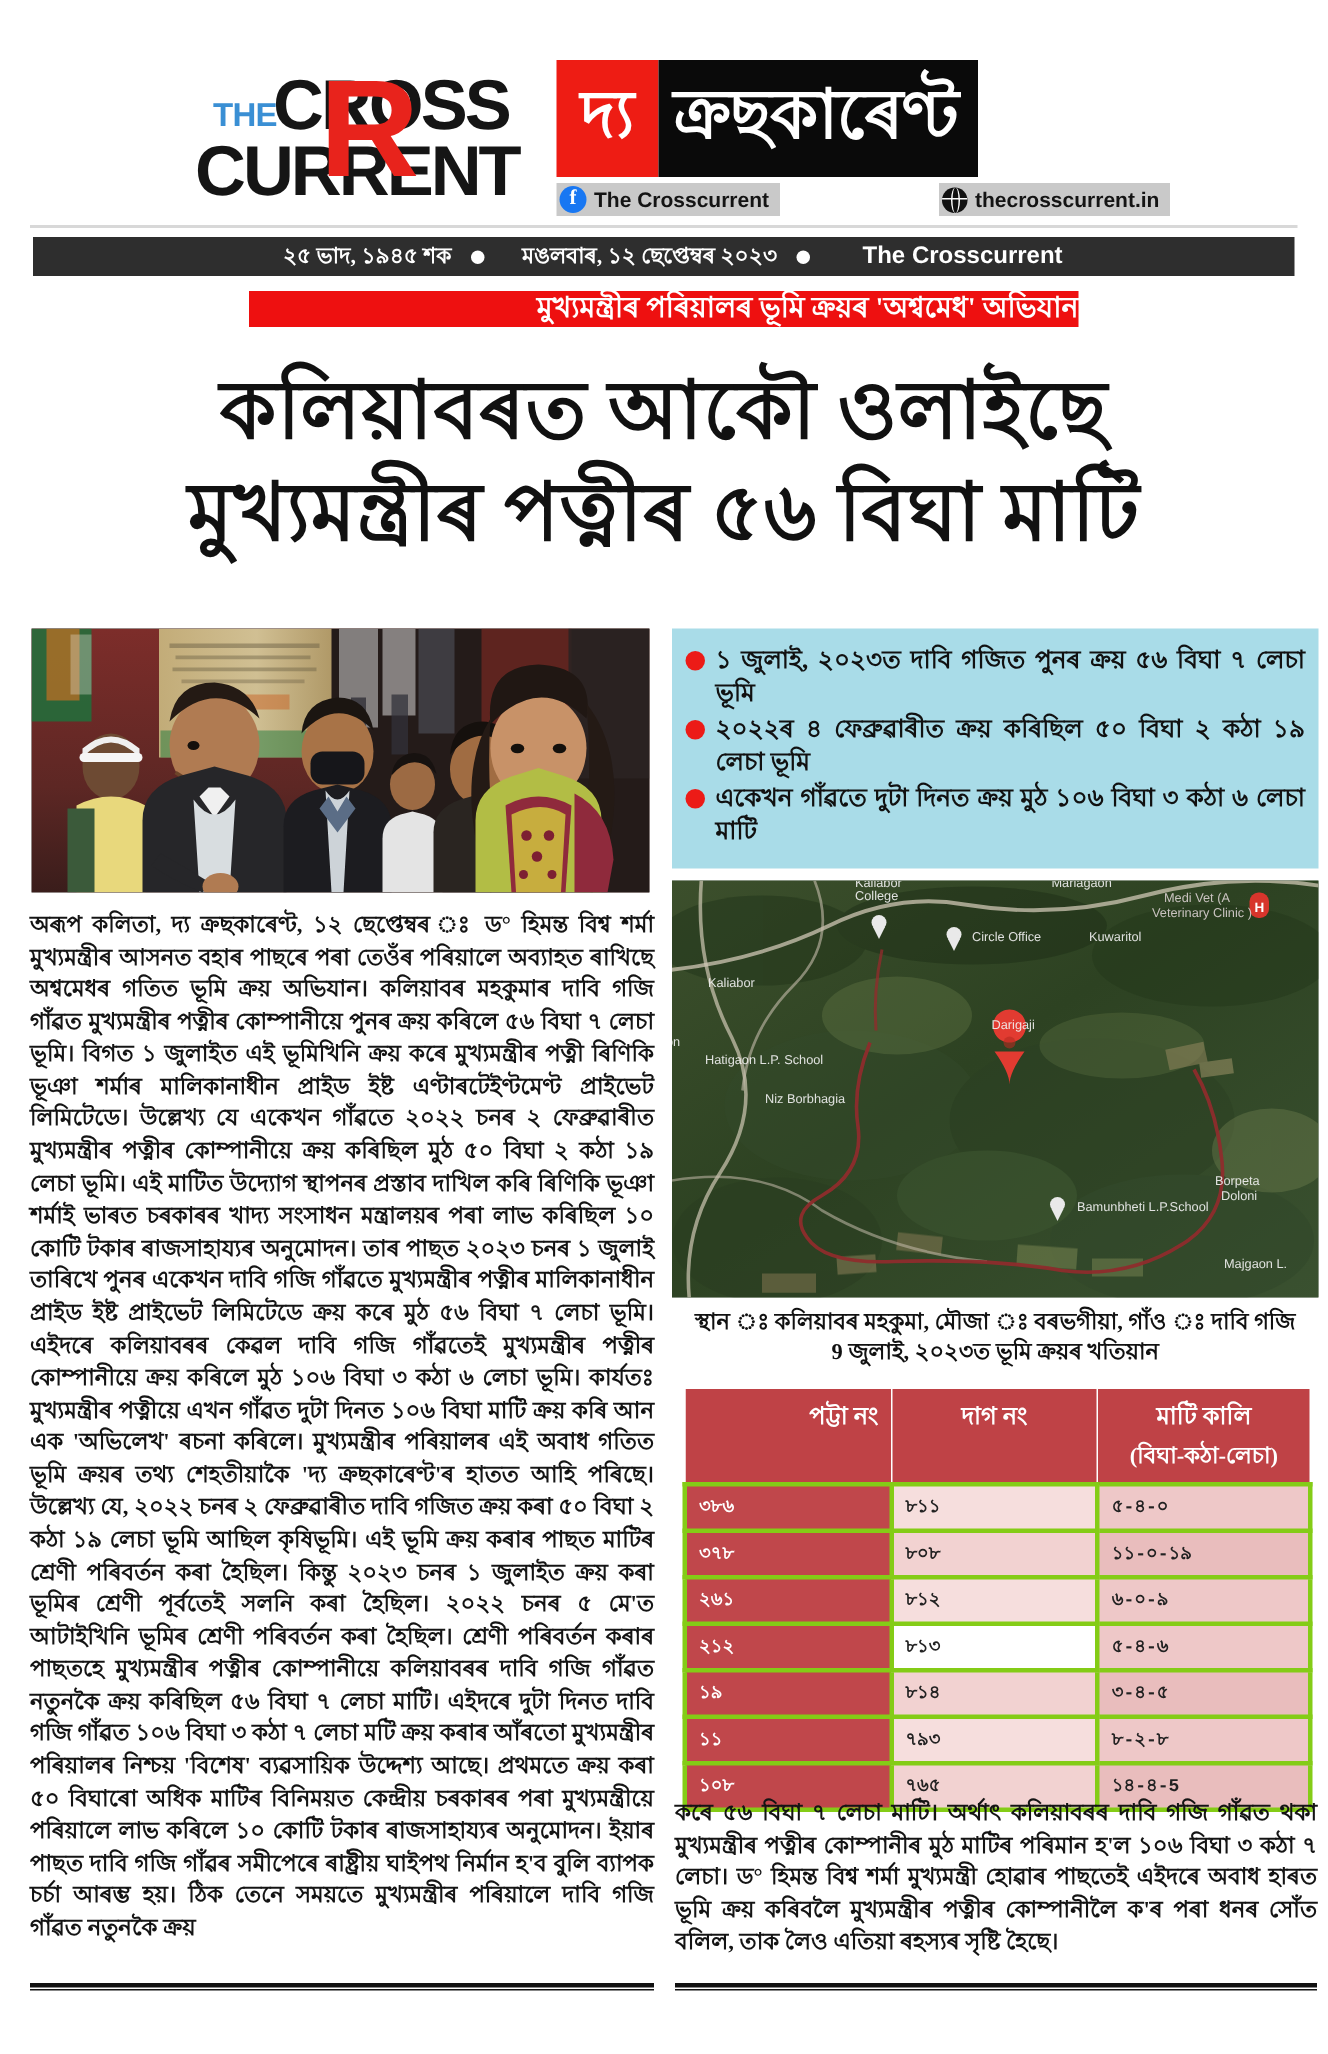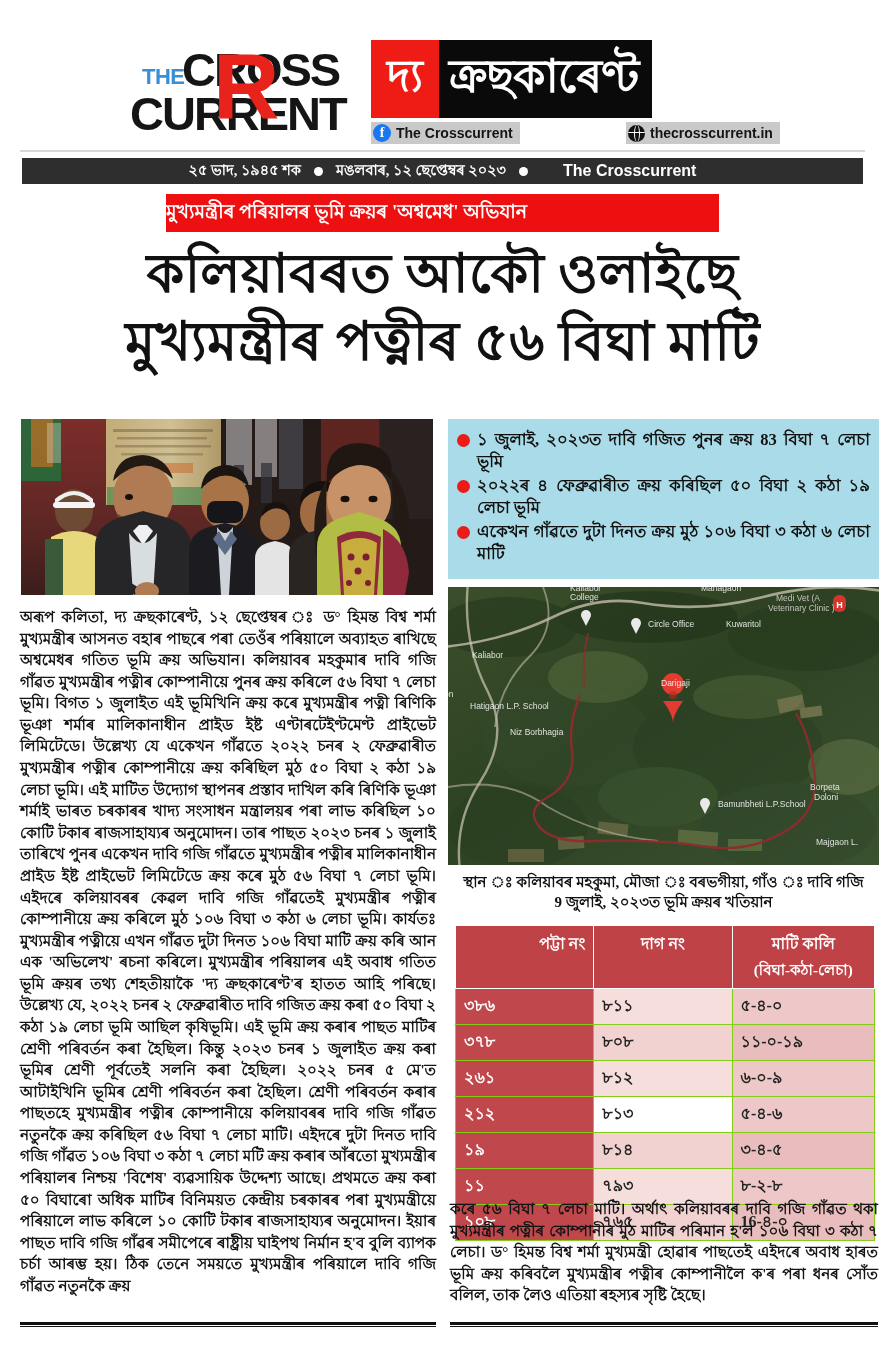--- a/index.html
+++ b/index.html
@@ -98,35 +98,36 @@
   .datebar {
     position: absolute; left: 22px; top: 158px;
     width: 841px; height: 26px; background: #2e2e2e;
     display: flex; align-items: center; justify-content: center;
     gap: 13px; color: #fff;
   }
   .datebar .seg {
     font-size: 14.5px; font-weight: bold;
     font-family: "Liberation Serif", serif;
     white-space: nowrap;
+    margin-left: 12px;
   }
   .datebar .dot {
     width: 9px; height: 9px; border-radius: 50%; background: #fff;
     flex: 0 0 auto;
   }
   .datebar .brand {
     font-size: 16px; font-weight: bold; margin-left: 22px;
     font-family: "Liberation Sans", sans-serif;
   }
 
   
   .kicker {
     position: absolute; left: 166px; top: 194px;
-    width: 553px; height: 38px; background: #ee1010;
-    display: flex; align-items: center; justify-content: flex-start;
+    width: 553px; height: 24px; background: #ee1010;
+    display: flex; align-items: center; justify-content: flex-end;
   }
   .kicker span {
     color: #fff; font-size: 19px; font-weight: bold;
     font-family: "Liberation Serif", serif; white-space: nowrap;
   }
 
   
   .headline {
     position: absolute; left: 0; top: 240px; width: 885px;
     text-align: center; color: #111;
@@ -189,23 +190,23 @@
   }
   .landtable th {
     background: #bf4246; color: #ffffff;
     font-size: 16px; font-weight: bold;
     font-family: "Liberation Serif", serif;
     padding: 5px 8px; text-align: center;
     border: 1px solid #ffffff; vertical-align: top;
   }
   .landtable th.first { text-align: right; }
   .landtable td {
-    font-size: 16px; font-weight: bold;
-    font-family: Liberation Serif, serif;
-    padding: 4px 8px; border: 1px solid #84cc16;
+    font-size: 12px; font-weight: bold;
+    font-family: Liberation Mono, monospace;
+    padding: 4px 8px; border: 3px solid #84cc16;
   }
   .landtable td.c0 { background: #c0474b; color: #fff; width: 33%; }
   .landtable td.c1 { background: #f6dedd; color: #222; width: 33%; }
   .landtable td.c2 { background: #eec8c8; color: #222; width: 34%; }
   .landtable tr.alt td.c1 { background: #f2d2d1; }
   .landtable tr.alt td.c2 { background: #e9bdbd; }
   .landtable tr.hi td.c1 { background: #ffffff; }
 
   .th-sub { display: block; font-size: 15px; font-weight: bold; }
 
@@ -381,21 +382,21 @@
       <circle cx="337" cy="152" r="3.5" fill="#7d1f32"></circle>
       <circle cx="328" cy="164" r="3" fill="#7d1f32"></circle>
       <circle cx="347" cy="164" r="3" fill="#7d1f32"></circle>
       <path d="M362 110 q24 12 26 44 l-4 22 h-22 z" fill="#8f2a3c"></path>
     </svg>
   </div>
 
   <div class="bulletbox">
     <div class="bullet-item">
       <span class="bullet-dot"></span>
-      <span class="bullet-text">১ জুলাই, ২০২৩ত দাবি গজিত পুনৰ ক্ৰয় 83 বিঘা ৭ লেচা ভূমি</span>
+      <span class="bullet-text">১ জুলাই, ২০২৩ত দাবি গজিত পুনৰ ক্ৰয় ৫৬ বিঘা ৭ লেচা ভূমি</span>
     </div>
     <div class="bullet-item">
       <span class="bullet-dot"></span>
       <span class="bullet-text">২০২২ৰ ৪ ফেব্ৰুৱাৰীত ক্ৰয় কৰিছিল ৫০ বিঘা ২ কঠা ১৯ লেচা ভূমি</span>
     </div>
     <div class="bullet-item">
       <span class="bullet-dot"></span>
       <span class="bullet-text">একেখন গাঁৱতে দুটা দিনত ক্ৰয় মুঠ ১০৬ বিঘা ৩ কঠা ৬ লেচা মাটি</span>
     </div>
   </div>
@@ -532,21 +533,21 @@
         <td class="c2">৩-৪-৫</td>
       </tr>
       <tr>
         <td class="c0">১১</td>
         <td class="c1">৭৯৩</td>
         <td class="c2">৮-২-৮</td>
       </tr>
       <tr class="alt">
         <td class="c0">১০৮</td>
         <td class="c1">৭৬৫</td>
-        <td class="c2">16-৪-০</td>
+        <td class="c2">১৪-৪-5</td>
       </tr>
     </tbody>
   </table>
 
   <div class="col-left">
     <p class="bodytext"><span class="byline">অৰূপ কলিতা, দ্য ক্ৰছকাৰেণ্ট, ১২ ছেপ্তেম্বৰ ঃ </span><span>ড° হিমন্ত বিশ্ব শৰ্মা মুখ্যমন্ত্ৰীৰ আসনত বহাৰ পাছৰে পৰা তেওঁৰ পৰিয়ালে অব্যাহত ৰাখিছে অশ্বমেধৰ গতিত ভূমি ক্ৰয় অভিযান। কলিয়াবৰ মহকুমাৰ দাবি গজি গাঁৱত মুখ্যমন্ত্ৰীৰ পত্নীৰ কোম্পানীয়ে পুনৰ ক্ৰয় কৰিলে ৫৬ বিঘা ৭ লেচা ভূমি। বিগত ১ জুলাইত এই ভূমিখিনি ক্ৰয় কৰে মুখ্যমন্ত্ৰীৰ পত্নী ৰিণিকি ভূঞা শৰ্মাৰ মালিকানাধীন প্ৰাইড ইষ্ট এণ্টাৰটেইণ্টমেণ্ট প্ৰাইভেট লিমিটেডে। উল্লেখ্য যে একেখন গাঁৱতে ২০২২ চনৰ ২ ফেব্ৰুৱাৰীত মুখ্যমন্ত্ৰীৰ পত্নীৰ কোম্পানীয়ে ক্ৰয় কৰিছিল মুঠ ৫০ বিঘা ২ কঠা ১৯ লেচা ভূমি। এই মাটিত উদ্যোগ স্থাপনৰ প্ৰস্তাব দাখিল কৰি ৰিণিকি ভূঞা শৰ্মাই ভাৰত চৰকাৰৰ খাদ্য সংসাধন মন্ত্ৰালয়ৰ পৰা লাভ কৰিছিল ১০ কোটি টকাৰ ৰাজসাহায্যৰ অনুমোদন। তাৰ পাছত ২০২৩ চনৰ ১ জুলাই তাৰিখে পুনৰ একেখন দাবি গজি গাঁৱতে মুখ্যমন্ত্ৰীৰ পত্নীৰ মালিকানাধীন প্ৰাইড ইষ্ট প্ৰাইভেট লিমিটেডে ক্ৰয় কৰে মুঠ ৫৬ বিঘা ৭ লেচা ভূমি। এইদৰে কলিয়াবৰৰ কেৱল দাবি গজি গাঁৱতেই মুখ্যমন্ত্ৰীৰ পত্নীৰ কোম্পানীয়ে ক্ৰয় কৰিলে মুঠ ১০৬ বিঘা ৩ কঠা ৬ লেচা ভূমি। কাৰ্যতঃ মুখ্যমন্ত্ৰীৰ পত্নীয়ে এখন গাঁৱত দুটা দিনত ১০৬ বিঘা মাটি ক্ৰয় কৰি আন এক 'অভিলেখ' ৰচনা কৰিলে। মুখ্যমন্ত্ৰীৰ পৰিয়ালৰ এই অবাধ গতিত ভূমি ক্ৰয়ৰ তথ্য শেহতীয়াকৈ 'দ্য ক্ৰছকাৰেণ্ট'ৰ হাতত আহি পৰিছে। উল্লেখ্য যে, ২০২২ চনৰ ২ ফেব্ৰুৱাৰীত দাবি গজিত ক্ৰয় কৰা ৫০ বিঘা ২ কঠা ১৯ লেচা ভূমি আছিল কৃষিভূমি। এই ভূমি ক্ৰয় কৰাৰ পাছত মাটিৰ শ্ৰেণী পৰিবৰ্তন কৰা হৈছিল। কিন্তু ২০২৩ চনৰ ১ জুলাইত ক্ৰয় কৰা ভূমিৰ শ্ৰেণী পূৰ্বতেই সলনি কৰা হৈছিল। ২০২২ চনৰ ৫ মে'ত আটাইখিনি ভূমিৰ শ্ৰেণী পৰিবৰ্তন কৰা হৈছিল। শ্ৰেণী পৰিবৰ্তন কৰাৰ পাছতহে মুখ্যমন্ত্ৰীৰ পত্নীৰ কোম্পানীয়ে কলিয়াবৰৰ দাবি গজি গাঁৱত নতুনকৈ ক্ৰয় কৰিছিল ৫৬ বিঘা ৭ লেচা মাটি।  এইদৰে দুটা দিনত দাবি গজি গাঁৱত ১০৬ বিঘা ৩ কঠা ৭ লেচা মটি ক্ৰয় কৰাৰ আঁৰতো মুখ্যমন্ত্ৰীৰ পৰিয়ালৰ নিশ্চয় 'বিশেষ' ব্যৱসায়িক উদ্দেশ্য আছে। প্ৰথমতে ক্ৰয় কৰা ৫০ বিঘাৰো অধিক মাটিৰ বিনিময়ত কেন্দ্ৰীয় চৰকাৰৰ পৰা মুখ্যমন্ত্ৰীয়ে পৰিয়ালে লাভ কৰিলে ১০ কোটি টকাৰ ৰাজসাহায্যৰ অনুমোদন। ইয়াৰ পাছত দাবি গজি গাঁৱৰ সমীপেৰে ৰাষ্ট্ৰীয় ঘাইপথ নিৰ্মান হ'ব বুলি ব্যাপক চৰ্চা আৰম্ভ হয়। ঠিক তেনে সময়তে মুখ্যমন্ত্ৰীৰ পৰিয়ালে দাবি গজি গাঁৱত নতুনকৈ ক্ৰয়</span></p>
   </div>
 
   <div class="col-right-bottom">
     <p class="bodytext">কৰে ৫৬ বিঘা ৭ লেচা মাটি। অৰ্থাৎ কলিয়াবৰৰ দাবি গজি গাঁৱত থকা মুখ্যমন্ত্ৰীৰ পত্নীৰ কোম্পানীৰ মুঠ মাটিৰ পৰিমান হ'ল ১০৬ বিঘা ৩ কঠা ৭ লেচা। ড° হিমন্ত বিশ্ব শৰ্মা মুখ্যমন্ত্ৰী হোৱাৰ পাছতেই এইদৰে অবাধ হাৰত ভূমি ক্ৰয় কৰিবলৈ মুখ্যমন্ত্ৰীৰ পত্নীৰ কোম্পানীলৈ ক'ৰ পৰা ধনৰ সোঁত বলিল, তাক লৈও এতিয়া ৰহস্যৰ সৃষ্টি হৈছে।</p>

